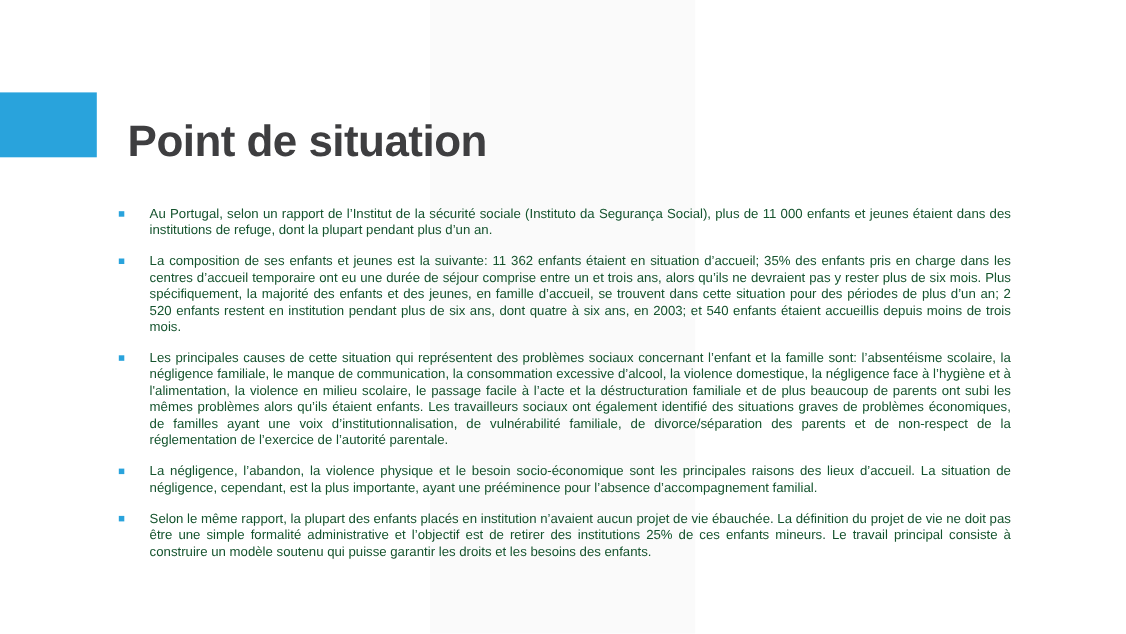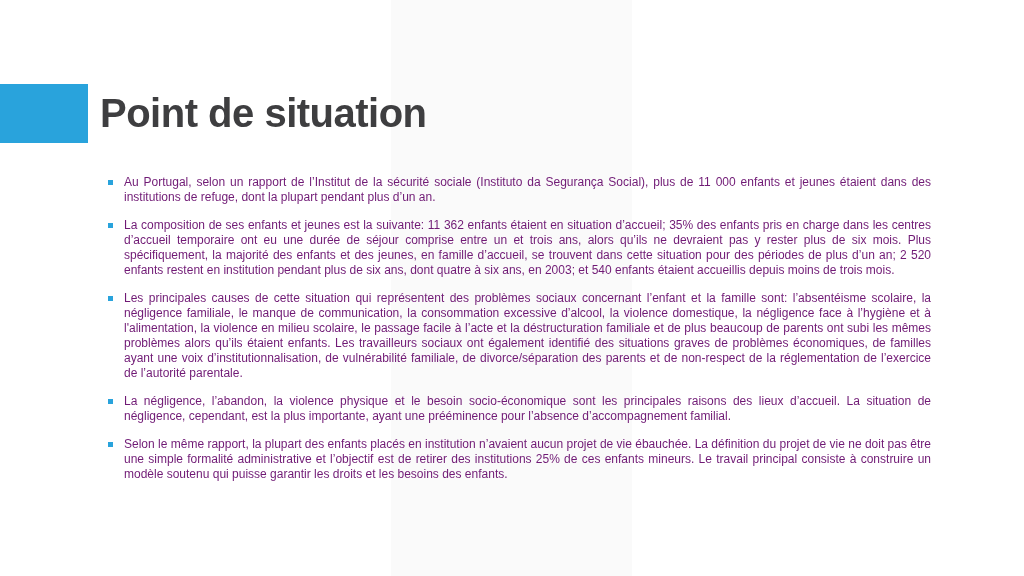--- a/index.html
+++ b/index.html
@@ -25,21 +25,21 @@
     left: 0;
     top: 84px;
     width: 88px;
     height: 59px;
     background: #29a3dc;
   }
   .title {
     position: absolute;
     left: 100px;
     top: 84px;
-    margin: 0;
+    margin: 16px;
     font-size: 40px;
     font-weight: 700;
     line-height: 59px;
     letter-spacing: -0.5px;
     color: #3e3e40;
     white-space: nowrap;
   }
   .content {
     position: absolute;
     left: 108px;
@@ -52,25 +52,25 @@
   }
   .sq {
     position: absolute;
     left: 0;
     top: 5px;
     width: 5px;
     height: 5px;
     background: #29a3dc;
   }
   .txt {
-    margin: 0;
+    margin: 12px;
     padding-left: 16px;
     font-size: 12px;
     line-height: 15px;
-    color: #701a75;
+    color: #14532d;
     text-align: justify;
   }
 </style>
 </head>
 <body>
 
 <div class="slide">
   <div class="band"></div>
   <div class="accent"></div>
   <h1 class="title">Point de situation</h1>

